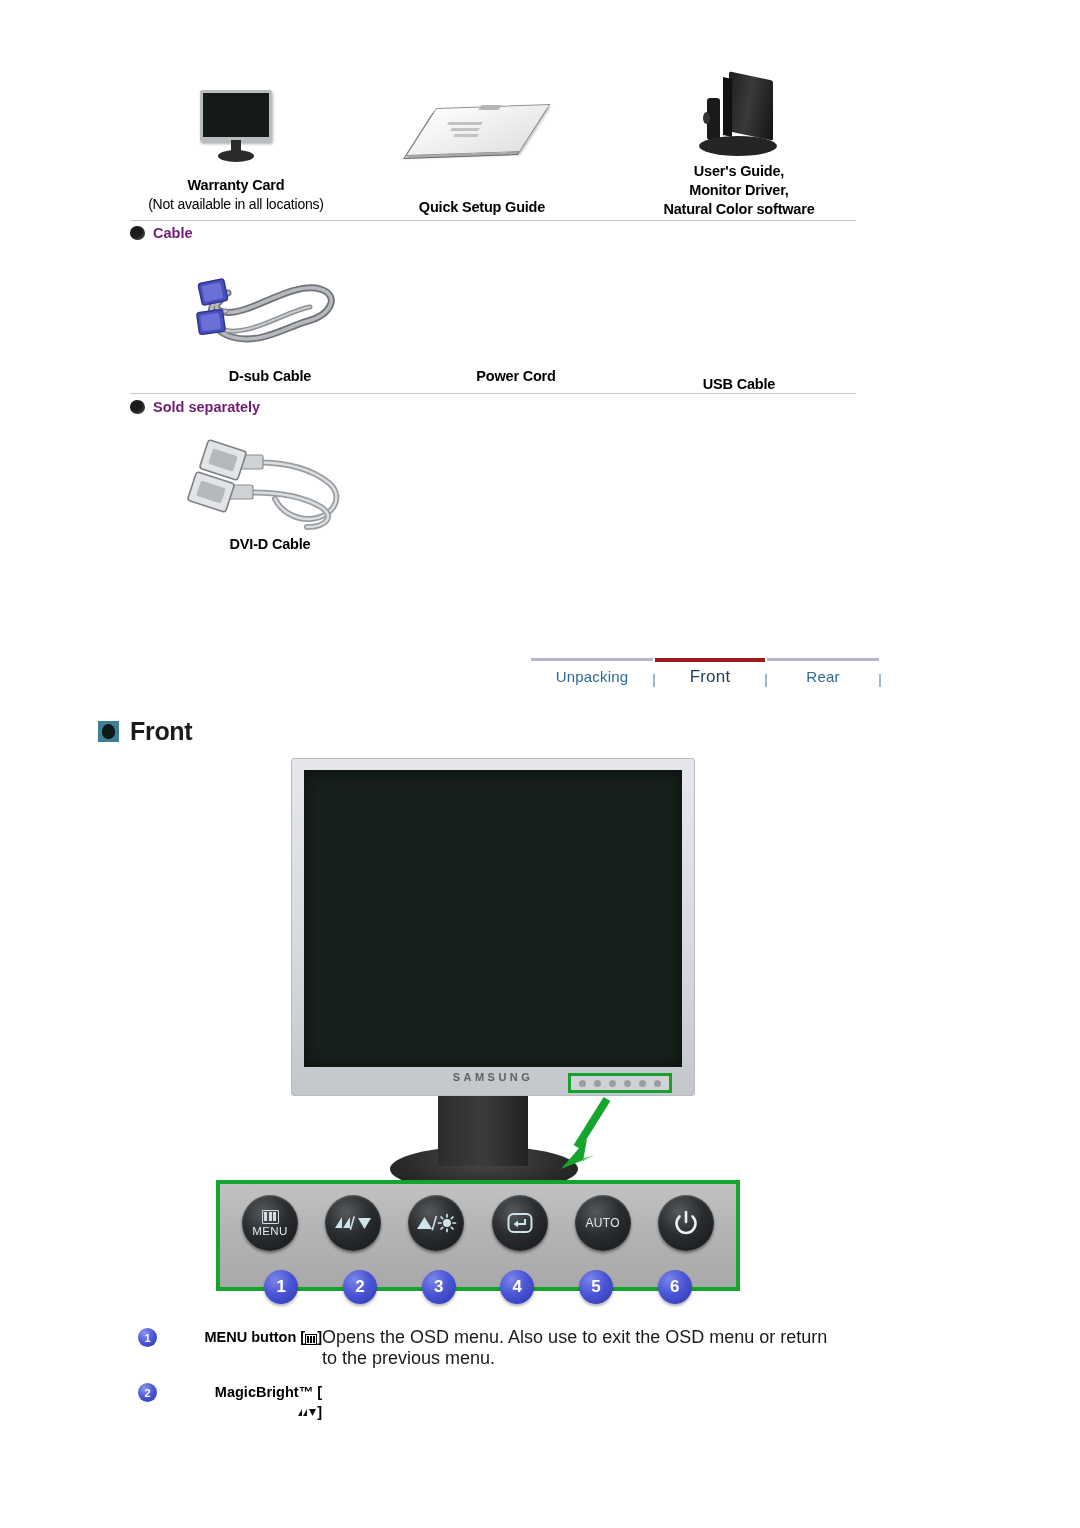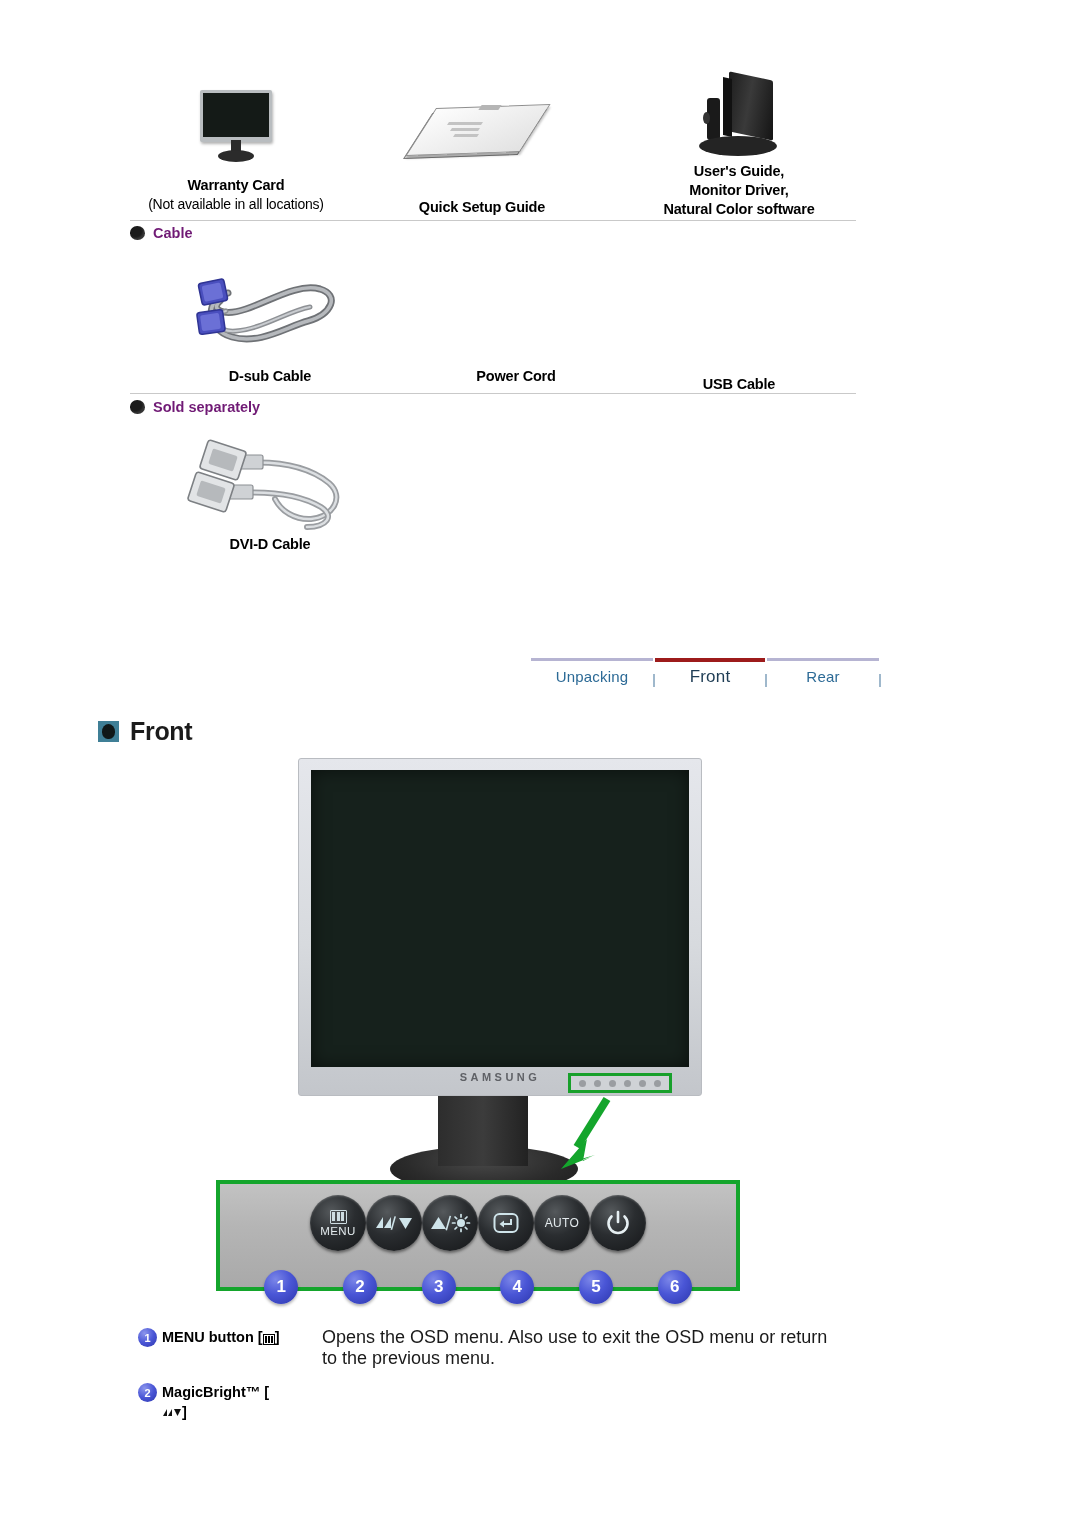--- a/index.html
+++ b/index.html
@@ -260,21 +260,21 @@
   }
 
   
   #monitor-photo {
     position: absolute;
     left: 282px; top: 758px;
     width: 404px; height: 432px;
   }
   .mon-bezel {
     position: absolute;
-    left: 16px; top: 0;
+    left: 9px; top: 0;
     width: 404px; height: 338px;
     background: linear-gradient(180deg,#e5e7ec 0%, #d7dade 55%, #c3c6cb 100%);
     border: 1px solid #b9bcc1;
     border-radius: 3px;
   }
   .mon-screen {
     position: absolute;
     left: 12px; top: 11px;
     width: 378px; height: 297px;
     background: #16211c;
@@ -333,21 +333,21 @@
     left: 216px; top: 1180px;
     width: 524px; height: 111px;
     border: 4px solid #14a52c;
     background: linear-gradient(180deg,#c2c2c2 0%, #b5b5b5 40%, #a9a9a9 100%);
   }
   .cp-buttons {
     position: absolute;
     left: 0; top: 11px;
     width: 100%;
     display: flex;
-    justify-content: center;
+    justify-content: space-between;
     align-items: center;
     padding: 0 22px;
   }
   .cp-btn {
     width: 56px; height: 56px;
     border-radius: 50%;
     background: radial-gradient(circle at 38% 30%, #55595c 0%, #2a2d30 45%, #141618 100%);
     box-shadow: 0 2px 3px rgba(0,0,0,0.45), inset 0 1px 2px rgba(255,255,255,0.22);
     display: flex;
     flex-direction: column;
@@ -422,20 +422,21 @@
     background: radial-gradient(circle at 34% 28%, #8b95ec 0%, #4a56d6 50%, #2c36ad 100%);
     color: #fff; font-size: 11px; font-weight: bold;
     display: flex; align-items: center; justify-content: center;
   }
   .desc-term {
     width: 160px; flex: none;
     font-size: 14.5px;
     font-weight: bold;
     color: #000;
     line-height: 20px;
+    text-align: right;
   }
   .desc-term .mini-menu {
     display: inline-flex; gap: 1px;
     border: 1px solid #000; padding: 1px;
     vertical-align: -1px;
   }
   .desc-term .mini-menu span { width:2px; height:7px; background:#000; display:block; }
   .desc-term .mini-mb {
     display: inline-block;
     font-size: 13px;

